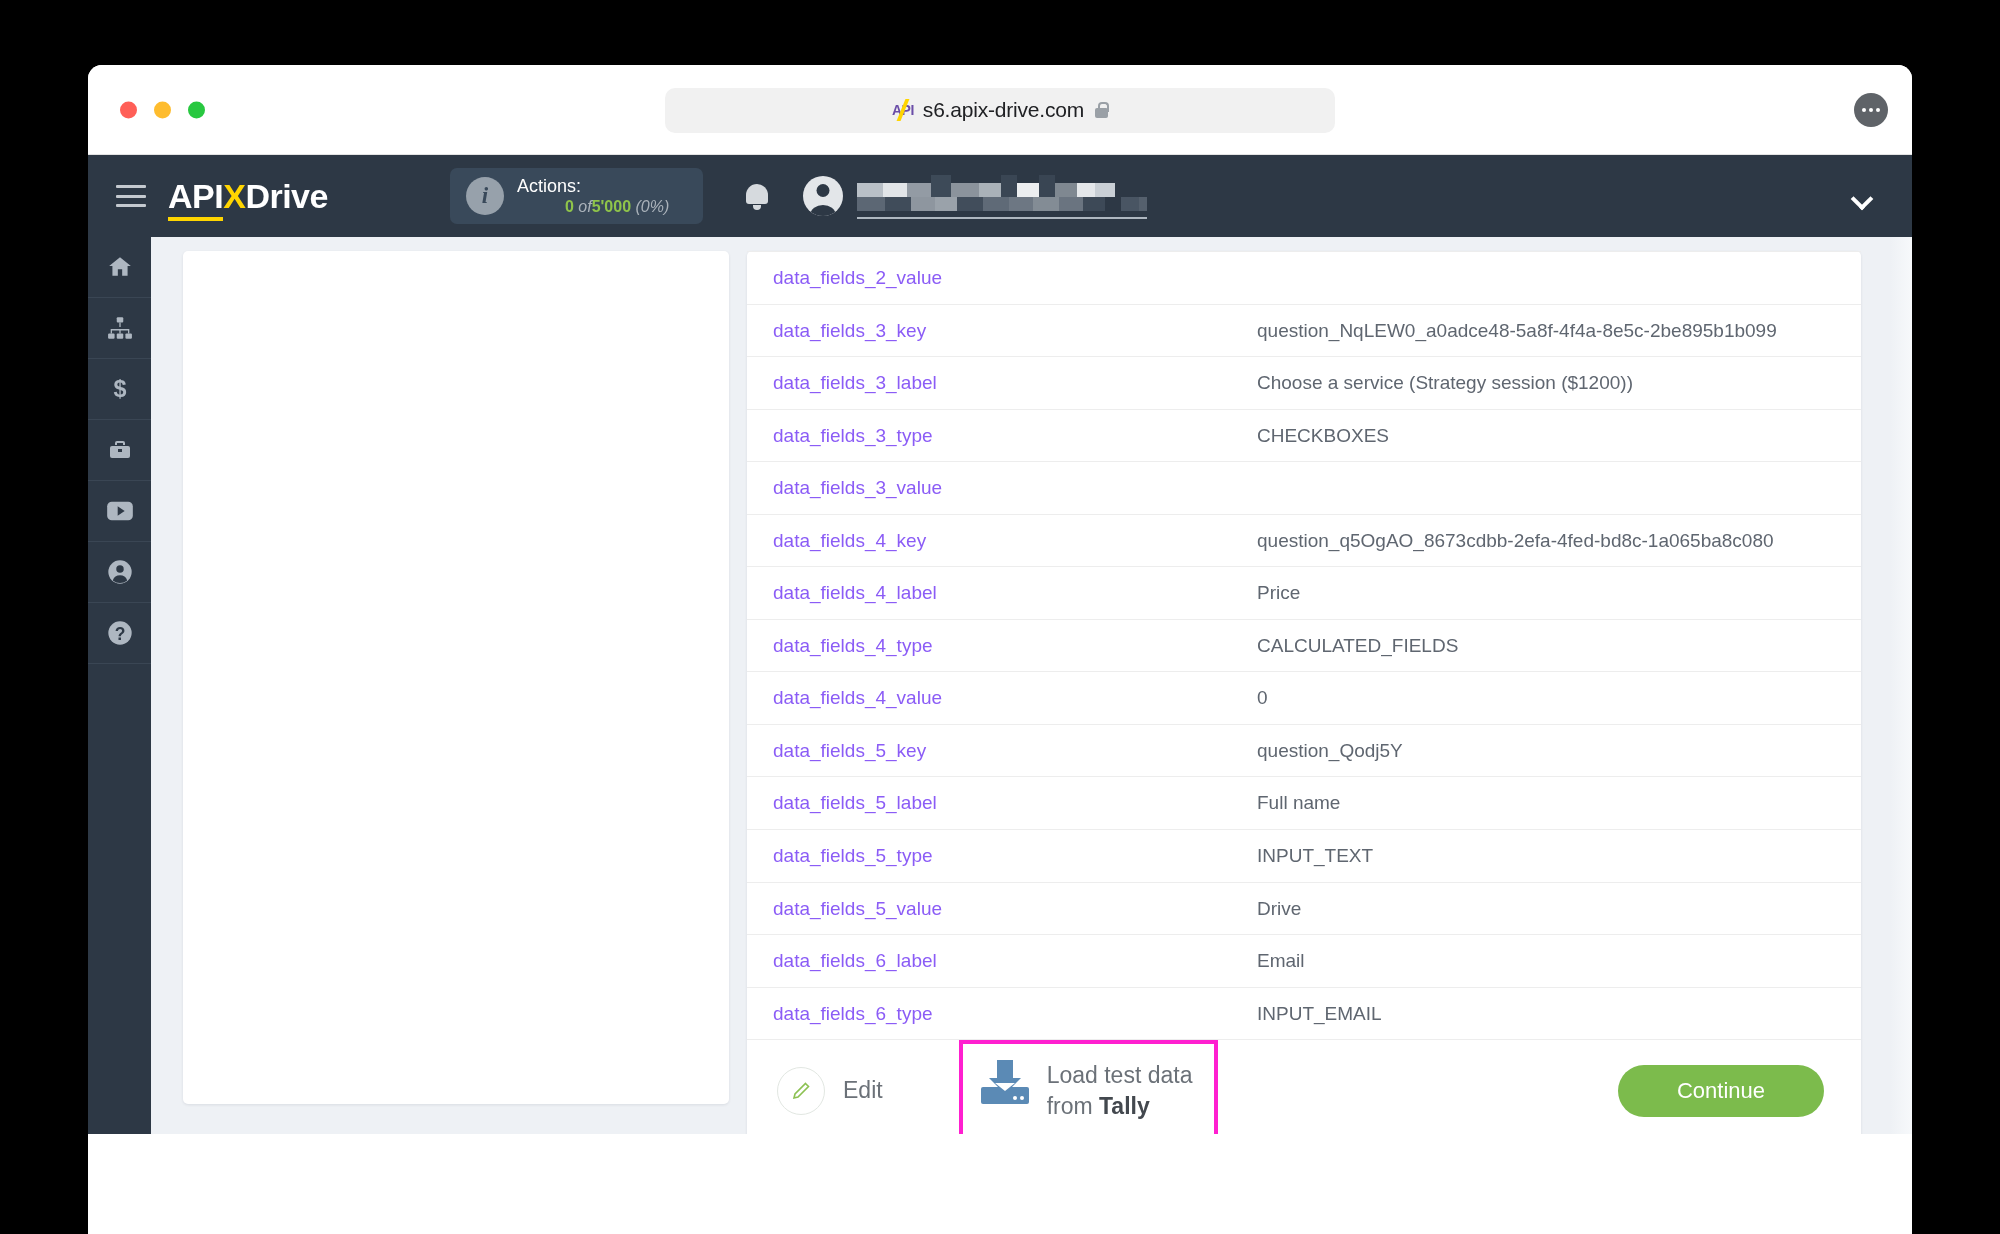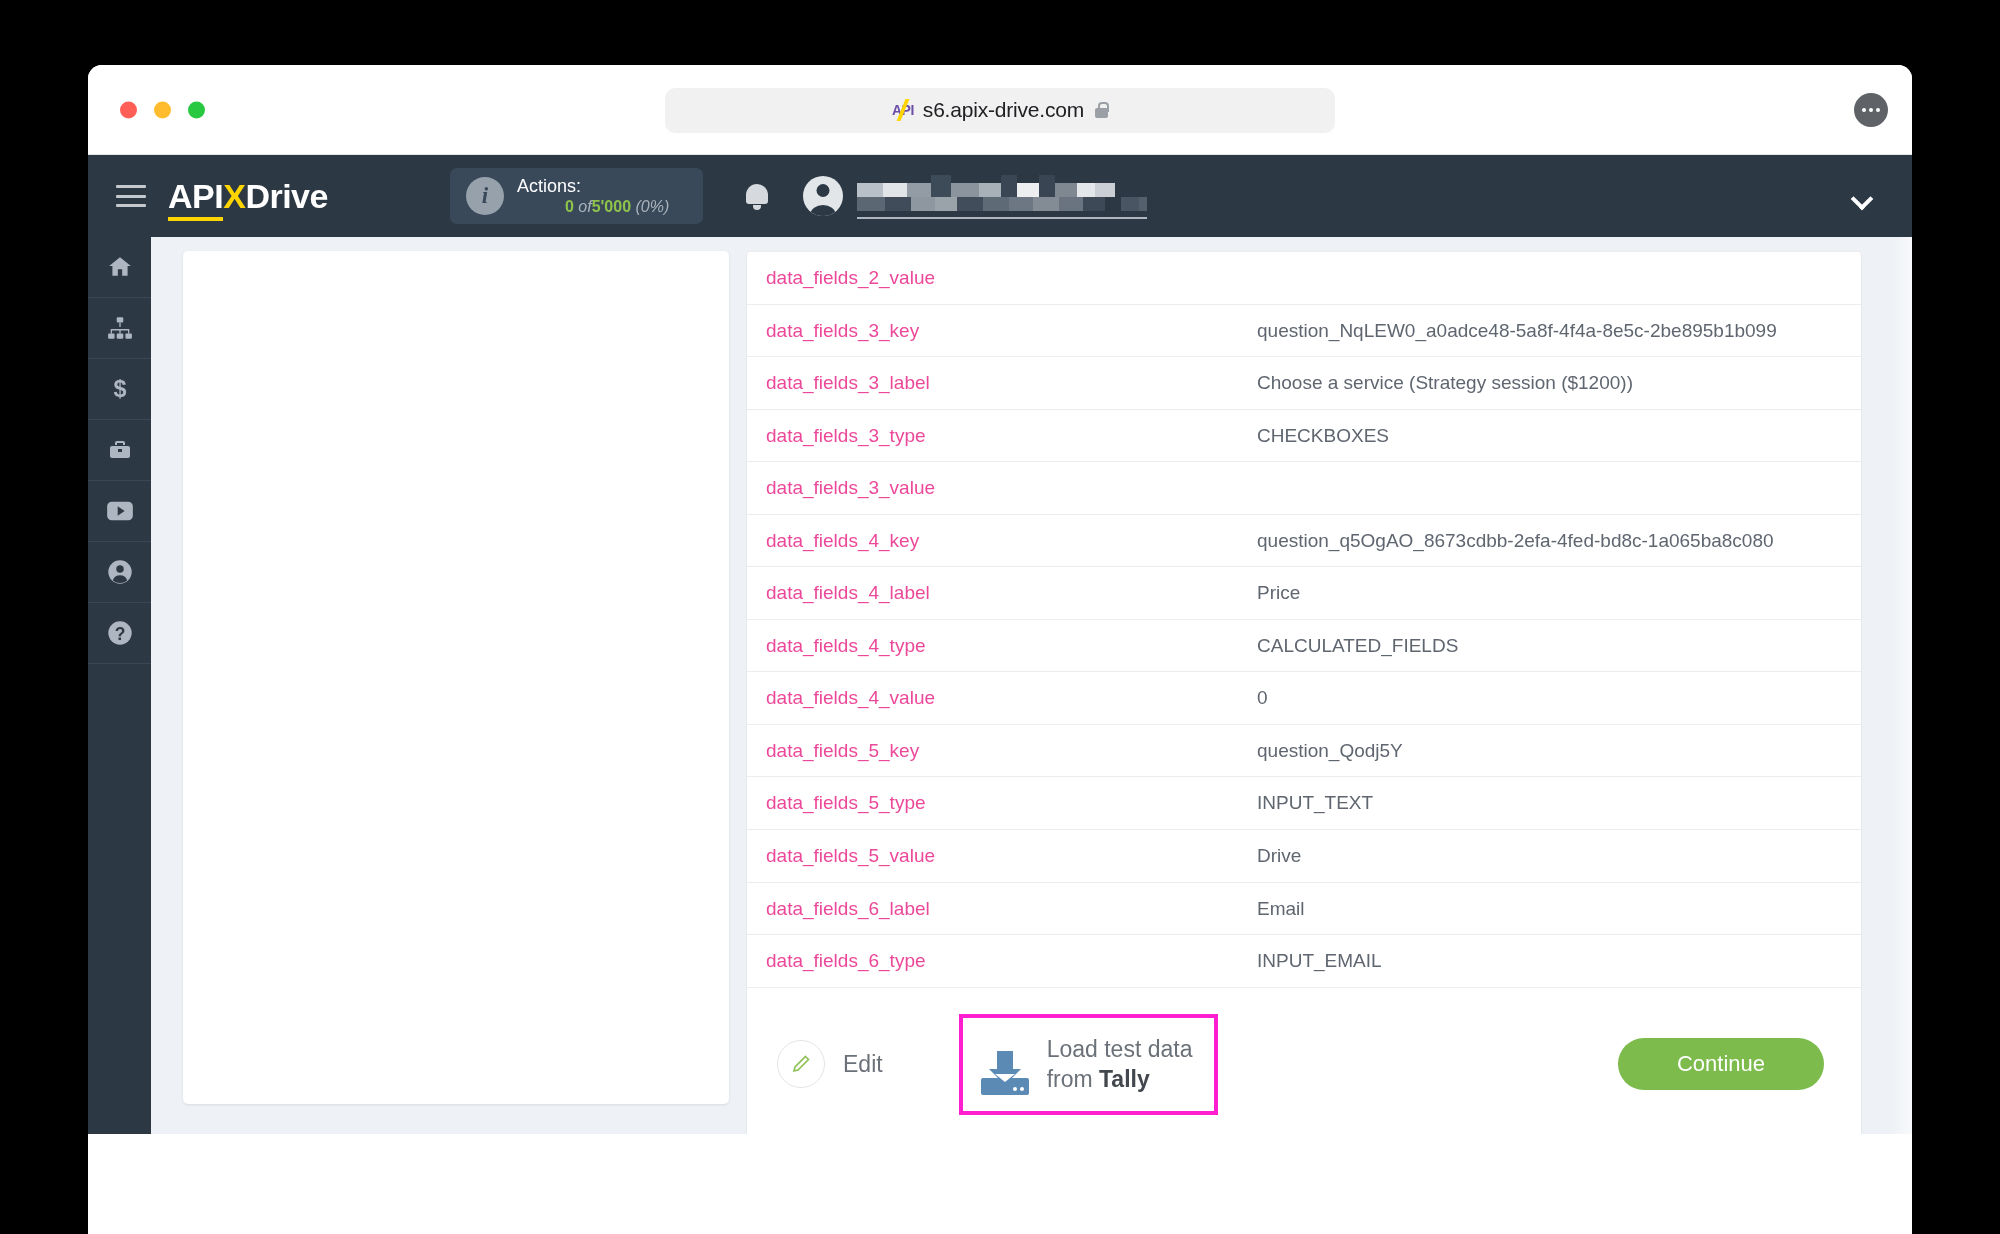--- a/index.html
+++ b/index.html
@@ -224,22 +224,22 @@
   .kv-table tr { border-bottom: 1px solid #ededed; }
   .kv-table tr:first-child { border-top: 1px solid #ededed; }
   .kv-table td {
     padding: 12px 0;
     font-size: 19px;
     vertical-align: middle;
     line-height: 1.45;
   }
   .kv-table td.k {
     width: 510px;
-    padding-left: 19px;
-    color: #ec4899;
+    padding-left: 26px;
+    color: #8b5cf6;
   }
   .kv-table td.v {
     color: #5f6670;
     padding-right: 30px;
     word-break: break-word;
   }
 
   .table-wrap { padding-top: 0; overflow: hidden; }
 
   
@@ -258,21 +258,21 @@
     border: 1px solid #e2e7e2;
     display: flex; align-items: center; justify-content: center;
   }
   .edit-label { font-size: 23px; color: #6b7178; }
 
   .load-test-btn {
     margin-left: 76px;
     border: 4px solid #ff1fd0;
     background: #ffffff;
     padding: 16px 22px 16px 18px;
-    display: flex; align-items: flex-end; gap: 18px;
+    display: flex; align-items: flex-start; gap: 18px;
     cursor: pointer;
   }
   .dl-icon { width: 48px; height: 44px; position: relative; flex: none; }
   .dl-icon .stem {
     position: absolute; left: 16px; top: 0; width: 16px; height: 20px; background: #5b8ab5;
   }
   .dl-icon .head {
     position: absolute; left: 8px; top: 18px;
     width: 0; height: 0;
     border-left: 16px solid transparent;
@@ -504,20 +504,24 @@
               </tr>
               <tr>
                 <td class="k">data_fields_4_value</td>
                 <td class="v">0</td>
               </tr>
               <tr>
                 <td class="k">data_fields_5_key</td>
                 <td class="v">question_Qodj5Y</td>
               </tr>
               <tr>
+                <td class="k">data_fields_5_label</td>
+                <td class="v">Full name</td>
+              </tr>
+              <tr>
                 <td class="k">data_fields_5_type</td>
                 <td class="v">INPUT_TEXT</td>
               </tr>
               <tr>
                 <td class="k">data_fields_5_value</td>
                 <td class="v">Drive</td>
               </tr>
               <tr>
                 <td class="k">data_fields_6_label</td>
                 <td class="v">Email</td>

